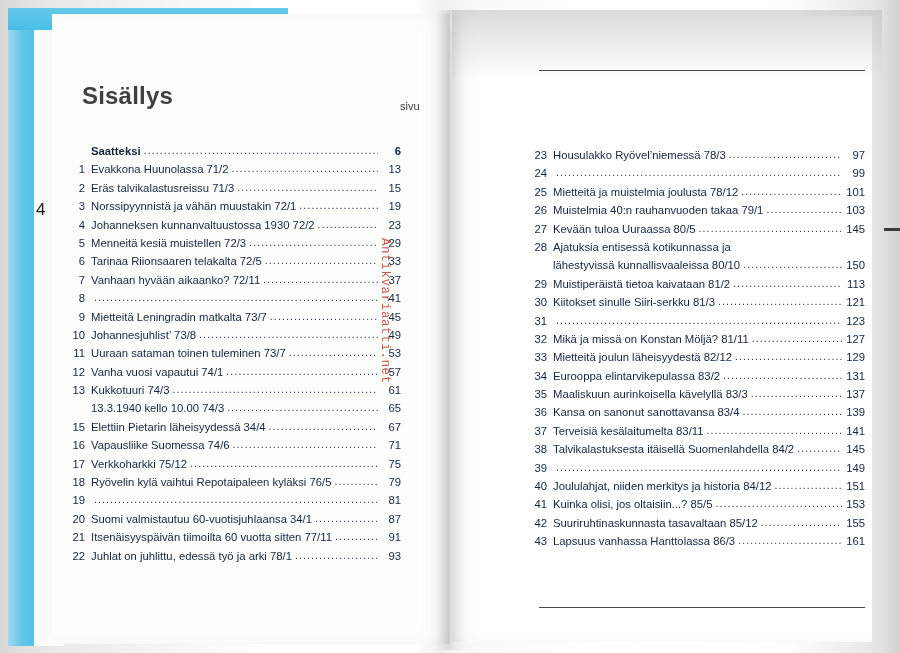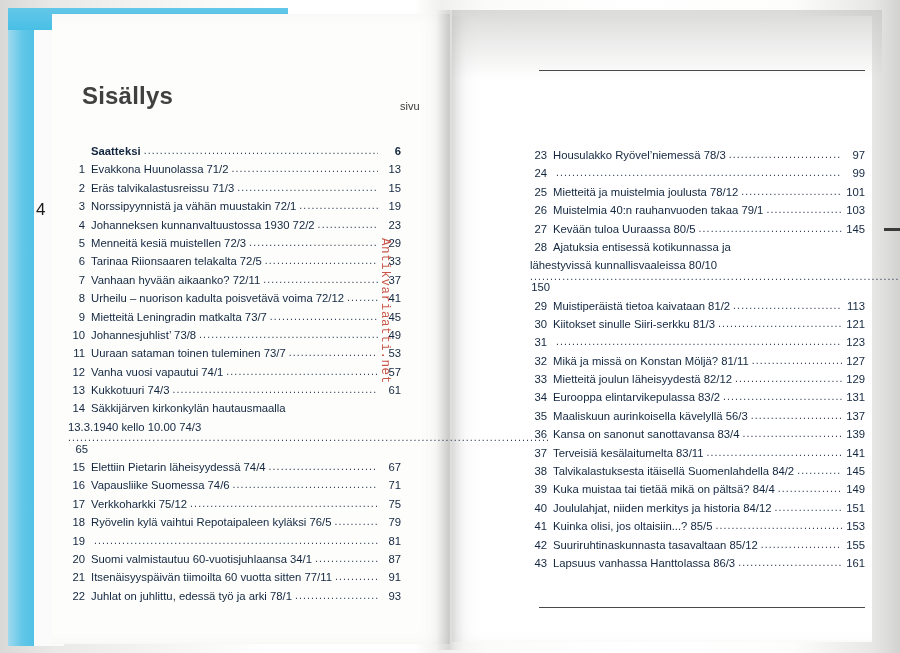--- a/index.html
+++ b/index.html
@@ -176,21 +176,20 @@
   }
   .entry .pg {
     flex: 0 0 auto;
     text-align: right;
     min-width: 20px;
     color: #12263f;
   }
   .entry.bold .pg { font-weight: bold; }
   .entry.cont {
     margin-bottom: 7.1px;
-    flex-direction: column;
   }
   .entry.cont .txt { padding-left: 0; }
   .indent-cont {
     padding-left: 26px;
   }
 
   .rule {
     position: absolute;
     background: #4a4a4a;
     height: 1px;
@@ -287,21 +286,20 @@
         <span class="pg">33</span>
       </div>
       <div class="entry">
         <span class="num">7</span>
         <span class="txt">Vanhaan hyvään aikaanko?  72/11</span>
         <span class="dots">........................................................................................................................</span>
         <span class="pg">37</span>
       </div>
       <div class="entry">
         <span class="num">8</span>
-        <span class="txt">Urheilu – nuorison kadulta poisvetävä voima  72/12</span>
         <span class="dots">........................................................................................................................</span>
         <span class="pg">41</span>
       </div>
       <div class="entry">
         <span class="num">9</span>
         <span class="txt">Mietteitä Leningradin matkalta  73/7</span>
         <span class="dots">........................................................................................................................</span>
         <span class="pg">45</span>
       </div>
       <div class="entry">
@@ -320,34 +318,30 @@
         <span class="num">12</span>
         <span class="txt">Vanha vuosi vapautui  74/1</span>
         <span class="dots">........................................................................................................................</span>
         <span class="pg">57</span>
       </div>
       <div class="entry">
         <span class="num">13</span>
         <span class="txt">Kukkotuuri  74/3</span>
         <span class="dots">........................................................................................................................</span>
         <span class="pg">61</span>
-      </div>
-      <div class="entry">
-        <span class="num">14</span>
-        <span class="txt">Säkkijärven kirkonkylän hautausmaalla</span>
       </div>
       <div class="entry nonum cont">
         <span class="num"></span>
         <span class="txt indent-cont">13.3.1940 kello 10.00  74/3</span>
         <span class="dots">........................................................................................................................</span>
         <span class="pg">65</span>
       </div>
       <div class="entry">
         <span class="num">15</span>
-        <span class="txt">Elettiin Pietarin läheisyydessä  74/4</span>
+        <span class="txt">Elettiin Pietarin läheisyydessä  34/4</span>
         <span class="dots">........................................................................................................................</span>
         <span class="pg">67</span>
       </div>
       <div class="entry">
         <span class="num">16</span>
         <span class="txt">Vapausliike Suomessa  74/6</span>
         <span class="dots">........................................................................................................................</span>
         <span class="pg">71</span>
       </div>
       <div class="entry">
@@ -456,21 +450,21 @@
         <span class="pg">129</span>
       </div>
       <div class="entry">
         <span class="num">34</span>
         <span class="txt">Eurooppa elintarvikepulassa  83/2</span>
         <span class="dots">........................................................................................................................</span>
         <span class="pg">131</span>
       </div>
       <div class="entry">
         <span class="num">35</span>
-        <span class="txt">Maaliskuun aurinkoisella kävelyllä  56/3</span>
+        <span class="txt">Maaliskuun aurinkoisella kävelyllä  83/3</span>
         <span class="dots">........................................................................................................................</span>
         <span class="pg">137</span>
       </div>
       <div class="entry">
         <span class="num">36</span>
         <span class="txt">Kansa on sanonut sanottavansa  83/4</span>
         <span class="dots">........................................................................................................................</span>
         <span class="pg">139</span>
       </div>
       <div class="entry">
@@ -480,21 +474,20 @@
         <span class="pg">141</span>
       </div>
       <div class="entry">
         <span class="num">38</span>
         <span class="txt">Talvikalastuksesta itäisellä Suomenlahdella  84/2</span>
         <span class="dots">........................................................................................................................</span>
         <span class="pg">145</span>
       </div>
       <div class="entry">
         <span class="num">39</span>
-        <span class="txt">Kuka muistaa tai tietää mikä on pältsä?  84/4</span>
         <span class="dots">........................................................................................................................</span>
         <span class="pg">149</span>
       </div>
       <div class="entry">
         <span class="num">40</span>
         <span class="txt">Joululahjat, niiden merkitys ja historia  84/12</span>
         <span class="dots">........................................................................................................................</span>
         <span class="pg">151</span>
       </div>
       <div class="entry">

